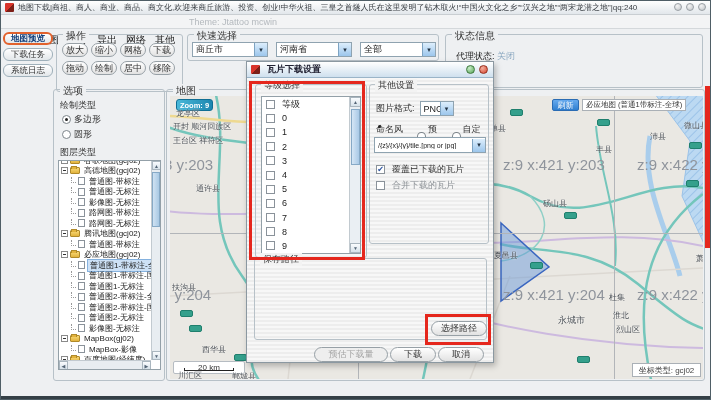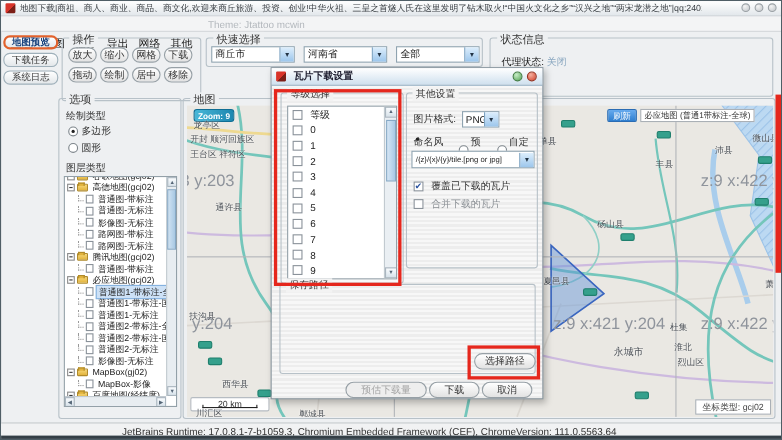--- a/index.html
+++ b/index.html
@@ -336,32 +336,33 @@
     <div class="gridh" style="top:137px;"></div>
     <div class="zoombadge">Zoom: 9</div>
     <div class="refreshbtn">刷新</div>
     <div class="layerlabel">必应地图 (普通1带标注-全球)</div>
     <div class="coordbox">坐标类型: gcj02</div>
     <div class="scalebar">
       <span>20 km</span>
         <i></i>
     </div>
   <div class="tile-label" style="left: -6px; top: 60px;">3 y:203</div>
+      <div class="tile-label" style="left: 333px; top: 60px;">z:9 x:421 y:203</div>
       <div class="tile-label" style="left: 467px; top: 60px;">z:9 x:422 y:203</div>
       <div class="tile-label" style="left: -8px; top: 190px;">3 y:204</div>
       <div class="tile-label" style="left: 333px; top: 190px;">z:9 x:421 y:204</div>
       <div class="tile-label" style="left: 467px; top: 190px;">z:9 x:422 y:204</div>
       <div class="place" style="left: 6px; top: 12px;">龙亭区</div>
       <div class="place" style="left: 3px; top: 25px;">开封 顺河回族区</div>
       <div class="place" style="left: 3px; top: 39px;">王台区 祥符区</div>
       <div class="place" style="left: 26px; top: 87px;">通许县</div>
       <div class="place" style="left: 2px; top: 186px;">扶沟县</div>
       <div class="place" style="left: 32px; top: 248px;">西华县</div>
       <div class="place" style="left: 8px; top: 274px;">川汇区</div>
-      <div class="place" style="left: 62px; top: 275px; margin-left: 40px;">郸城县</div>
+      <div class="place" style="left: 62px; top: 275px;">郸城县</div>
       <div class="place" style="left: 320px; top: 27px;">单县</div>
       <div class="place" style="left: 426px; top: 48px;">丰县</div>
       <div class="place" style="left: 480px; top: 35px;">沛县</div>
       <div class="place" style="left: 514px; top: 24px;">微山县</div>
       <div class="place" style="left: 373px; top: 102px;">砀山县</div>
       <div class="place" style="left: 324px; top: 154px;">夏邑县</div>
       <div class="place" style="left: 388px; top: 218px; font-size: 9px;">永城市</div>
       <div class="place" style="left: 439px; top: 196px;">杜集</div>
       <div class="place" style="left: 443px; top: 214px;">淮北</div>
       <div class="place" style="left: 446px; top: 228px;">烈山区</div>
@@ -483,17 +484,14 @@
     <div class="dlgbtn disabled" style="left:67px;top:285px;width:74px;">预估下载量</div>
     <div class="dlgbtn" style="left:143px;top:285px;width:46px;">下载</div>
     <div class="dlgbtn" style="left:191px;top:285px;width:46px;">取消</div>
 
     <div class="anno" style="left:2px;top:19px;width:116px;height:179px;"></div>
     <div class="anno" style="left:178px;top:252px;width:66px;height:31px;"></div>
   </div>
 
   <div class="redstrip"></div>
 
-  <div class="statusbar">
-    <span>JetBrains Runtime: 17.0.8.1-7-b1059.3, Chromium Embedded Framework (CEF), ChromeVersion: 111.0.5563.64</span>
-  </div>
   <div class="bottom-edge"></div>
 </div>
 
 </body></html>

